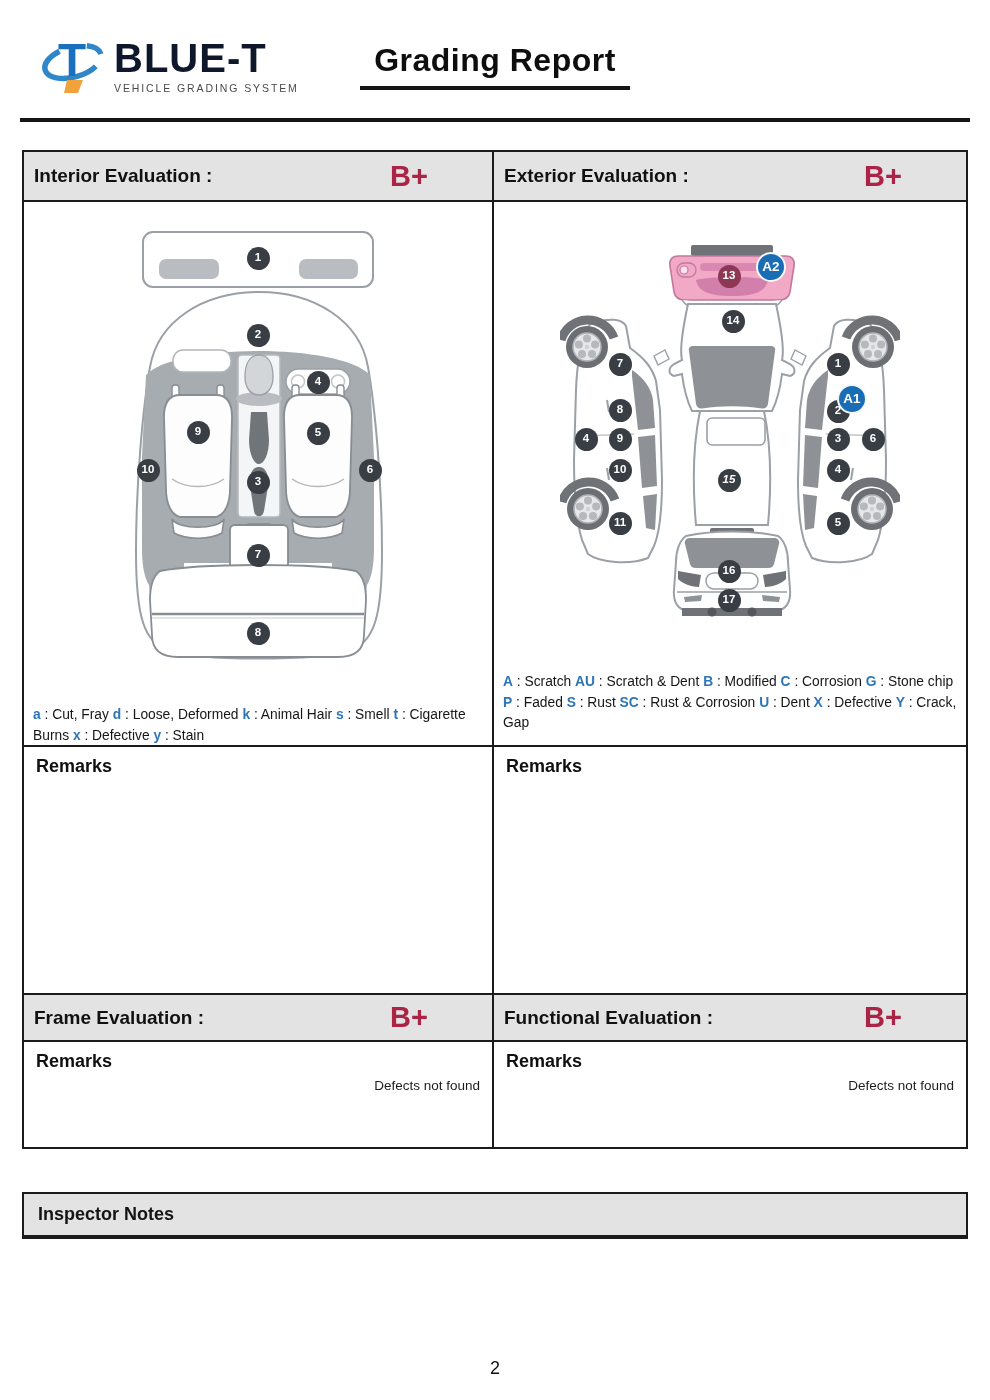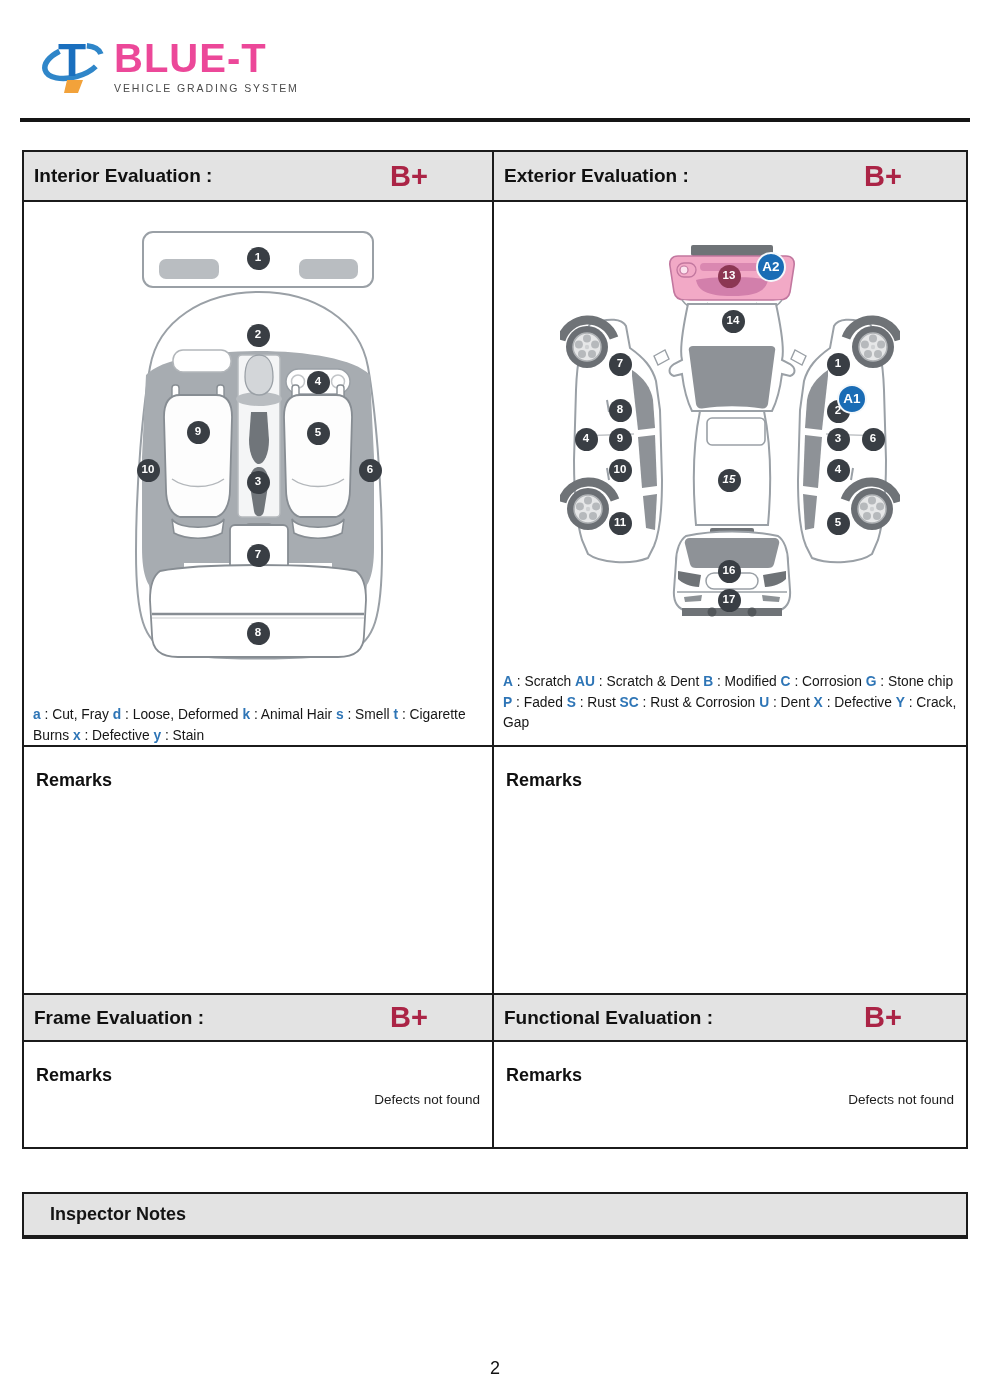--- a/index.html
+++ b/index.html
@@ -3,21 +3,21 @@
 <meta charset="utf-8">
 <style>
   html,body{margin:0;padding:0;background:#ffffff;}
   body{font-family:"Liberation Sans","DejaVu Sans",sans-serif;color:#141414;}
   .page{position:relative;width:990px;height:1400px;background:#fff;overflow:hidden;}
 
   
   .logo{position:absolute;left:40px;top:30px;display:flex;align-items:flex-start;gap:6px;}
   .logo-mark{width:68px;height:66px;}
   .brand-text{display:flex;flex-direction:column;margin-top:8px;}
-  .brand-name{font-size:40px;font-weight:800;color:#ec4899;letter-spacing:1px;line-height:1;}
+  .brand-name{font-size:40px;font-weight:800;color:#0f172a;letter-spacing:1px;line-height:1;}
   .brand-tagline{font-size:10.5px;color:#4a4a4a;letter-spacing:1.9px;margin-top:4px;font-weight:500;}
   .report-title{position:absolute;left:0;right:0;top:42px;text-align:center;}
   .report-title span{display:inline-block;font-size:32px;font-weight:800;color:#0e0e0e;
       border-bottom:4px solid #151515;padding:0 14px 7px 14px;letter-spacing:0.5px;}
   .top-rule{position:absolute;left:20px;right:20px;top:118px;height:4px;background:#151515;}
 
   
   .eval-table{position:absolute;left:22px;top:150px;width:946px;
       display:grid;grid-template-columns:470px 472px;grid-template-rows:50px 545px 248px 47px 105px;
       border:2px solid #1b1b1b;box-sizing:border-box;}
@@ -38,28 +38,28 @@
   .marker.badge{width:30px;height:30px;background:#1a6cb5;font-size:13.5px;border:2px solid #f4f8fb;
       box-sizing:border-box;z-index:4;}
 
   
   .legend{position:absolute;left:9px;right:8px;font-size:13.8px;line-height:1.5;color:#161616;}
   .legend .code{color:#2e75b6;font-weight:700;}
   .legend-int{top:479px;margin-top:24px;}
   .legend-ext{top:470px;}
 
   
-  .remarks-cell{padding:23px 12px;}
+  .remarks-cell{padding:9px 12px;}
   .remarks-title{font-size:18px;font-weight:700;color:#101010;}
   .remarks-body{font-size:13.5px;margin-top:6px;color:#1c1c1c;text-align:right;}
 
   
   .notes{position:absolute;left:22px;top:1192px;width:946px;box-sizing:border-box;
       border:2px solid #1b1b1b;}
-  .notes-head{background:#e3e3e3;border-bottom:2px solid #1b1b1b;padding:10px 26px;
+  .notes-head{background:#e3e3e3;border-bottom:2px solid #1b1b1b;padding:10px 14px;
       font-size:18px;font-weight:700;}
   .notes-body{height:112px;padding:8px 10px;box-sizing:border-box;}
   .notes-body ul{margin:6px 0 0 0;padding-left:28px;}
   .notes-body li{font-size:13.5px;margin-bottom:4px;}
 
   .page-num{position:absolute;left:0;right:0;top:1358px;text-align:center;font-size:18px;color:#111;}
 </style>
 </head>
 <body>
 
@@ -68,20 +68,23 @@
   <div class="logo">
     <svg class="logo-mark" viewBox="0 0 68 66">
       <ellipse cx="33" cy="32" rx="29" ry="15" transform="rotate(-16 33 32)" fill="none" stroke="#2f86c9" stroke-width="5.5" stroke-dasharray="82 28" stroke-dashoffset="-14"></ellipse>
       <text x="18" y="46" font-size="46" font-weight="800" fill="#1a6fbe" font-family="Liberation Sans, sans-serif">T</text>
       <path d="M27 50 L43 50 L38 63 L24 63 Z" fill="#f2a23a"></path>
     </svg>
     <div class="brand-text">
       <div class="brand-name">BLUE-T</div>
       <div class="brand-tagline">VEHICLE GRADING SYSTEM</div>
     </div>
+  </div>
+  <div class="report-title">
+    <span>Grading Report</span>
   </div>
   <div class="top-rule"></div>
 
   <div class="eval-table">
 
     <div class="cell cl rb eval-head">
       <span class="lbl">Interior Evaluation :</span>
       <span class="grade">B+</span>
     </div>
     <div class="cell rb eval-head">

